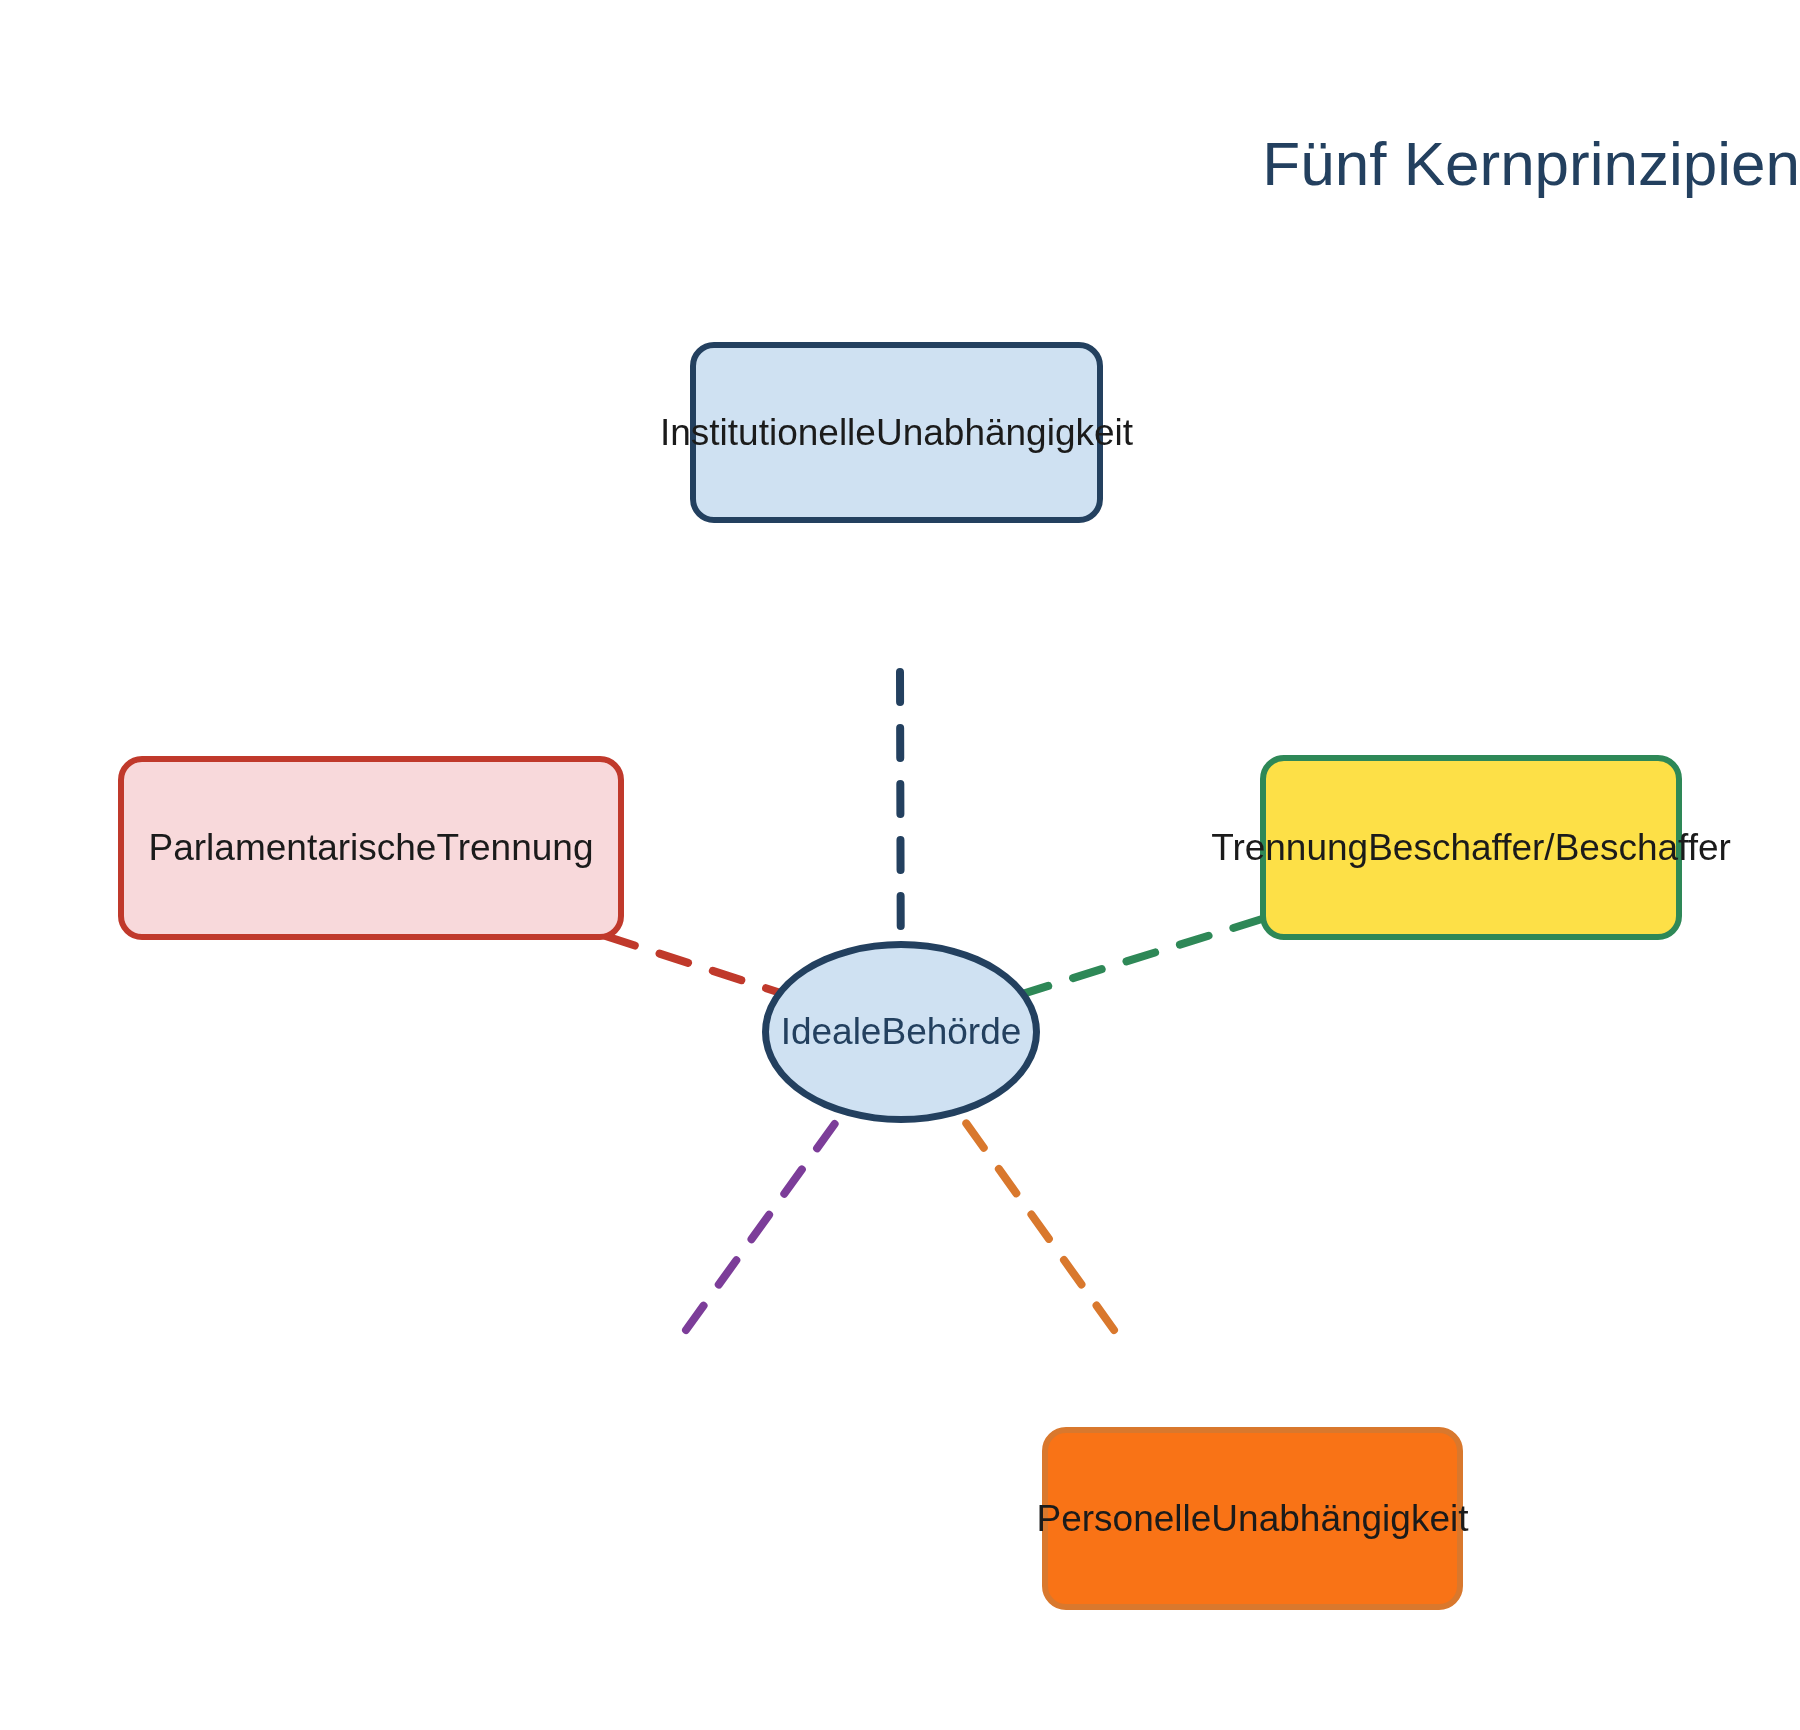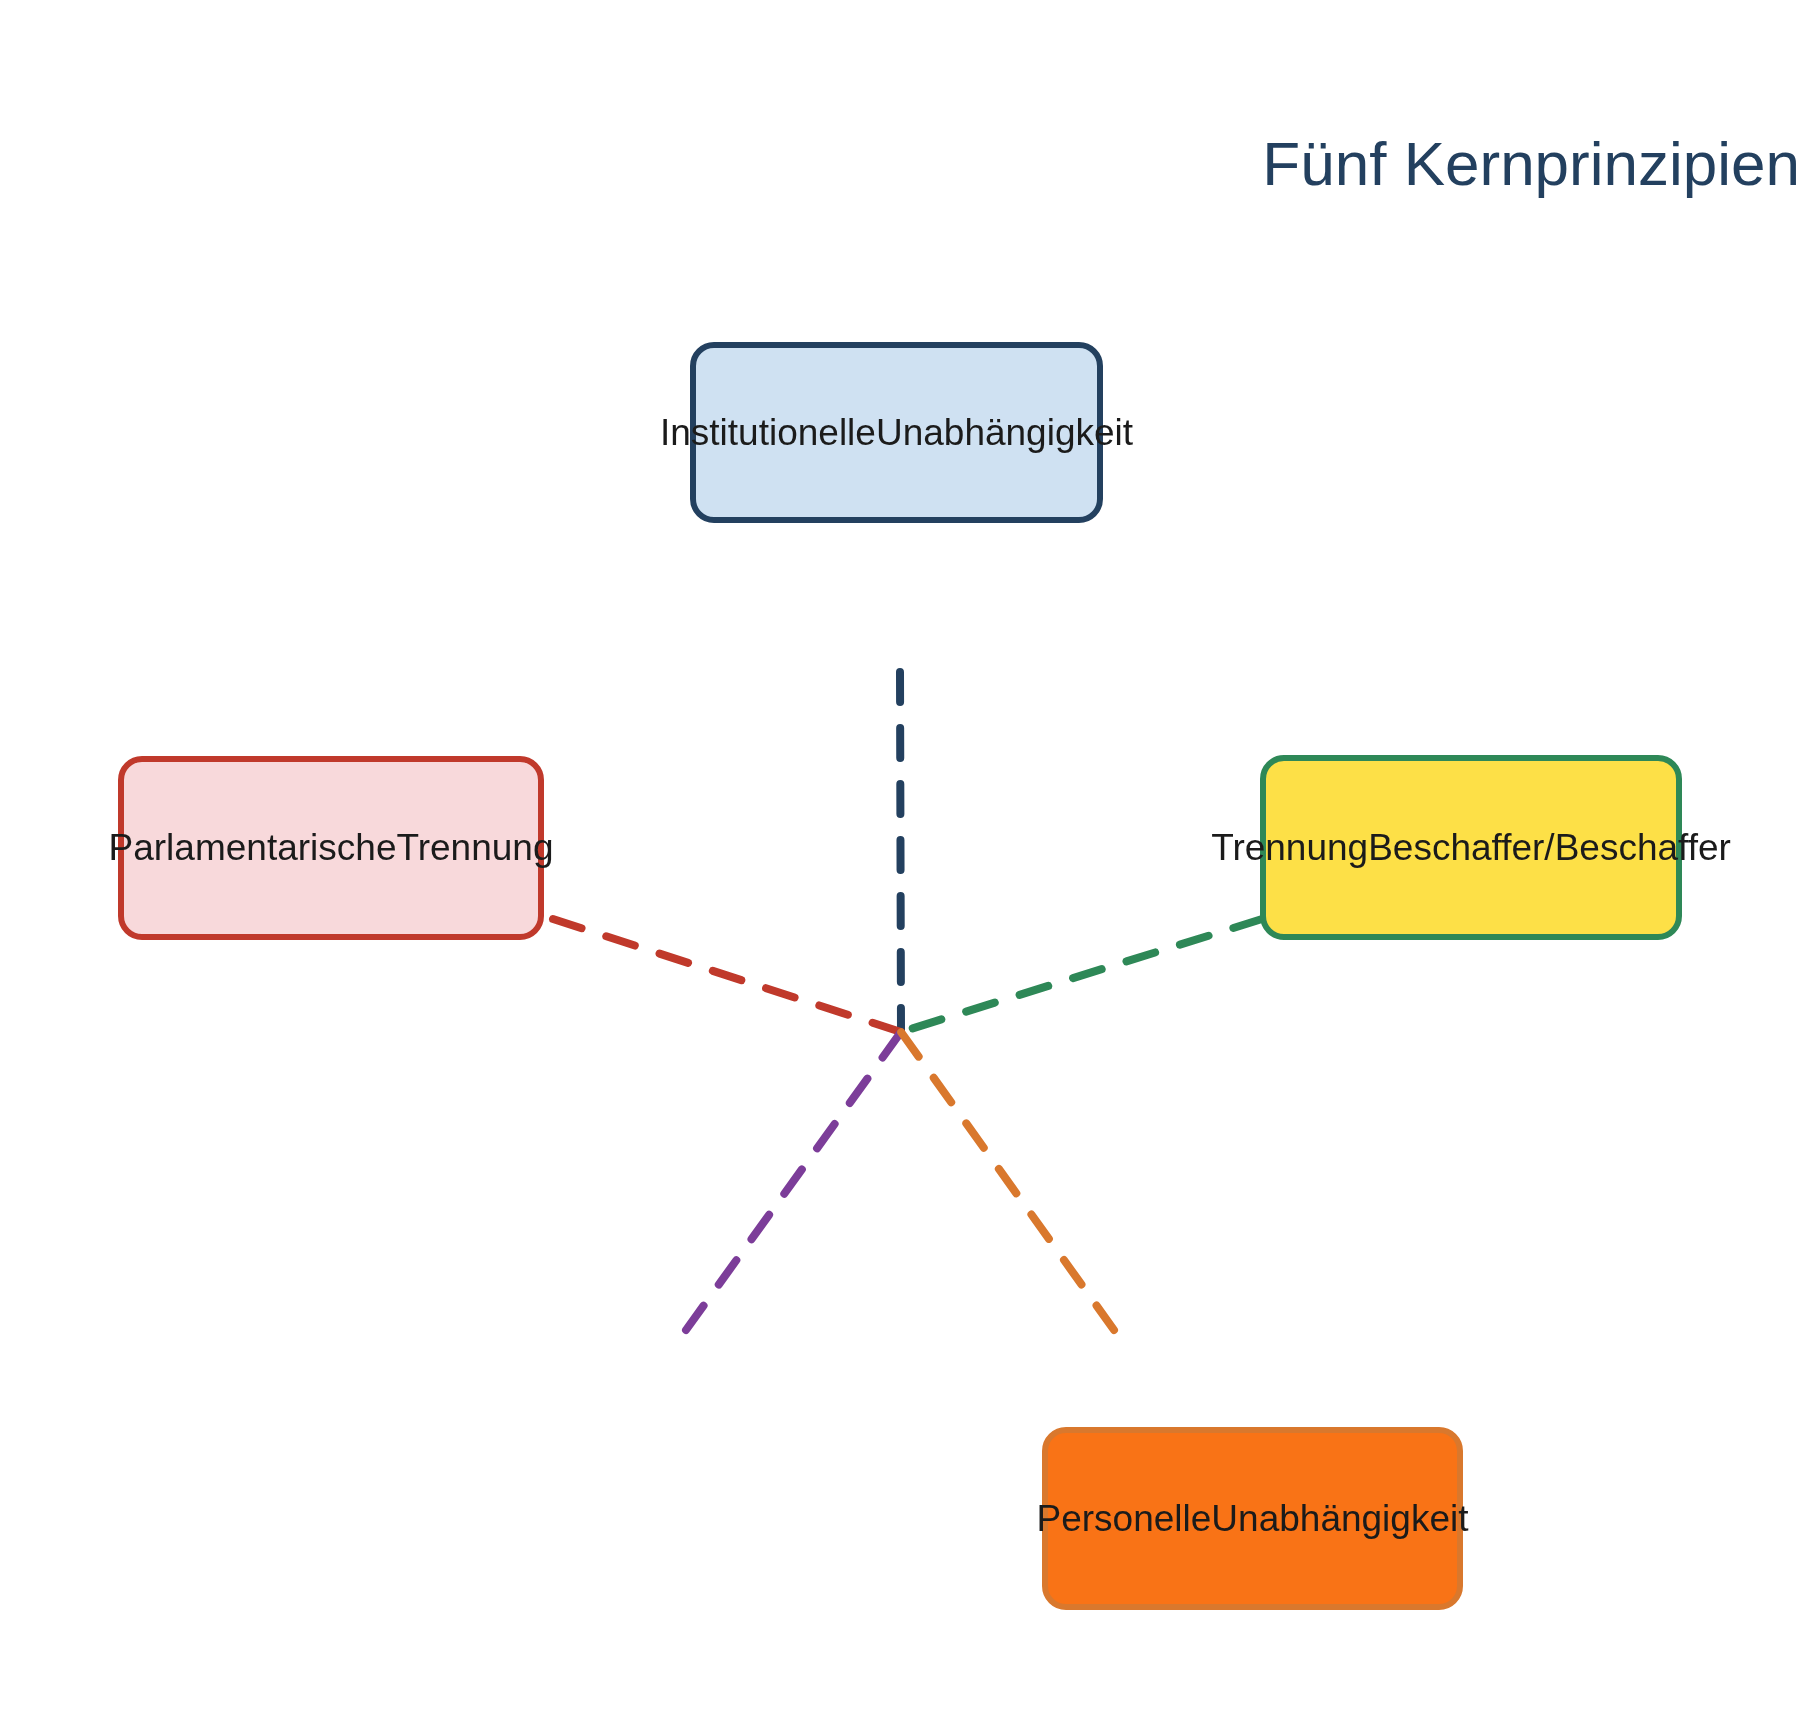--- a/index.html
+++ b/index.html
@@ -46,21 +46,21 @@
   }
   .box {
     border: 6px solid;
     border-radius: 24px;
   }
   .ellipse {
     border: 7px solid;
     border-radius: 50%;
   }
   .node-top          { left: 690px;  top: 342px;  width: 413px; height: 181px; }
-  .node-left         { left: 118px;  top: 756px;  width: 426px; height: 184px; }
+  .node-left         { left: 118px;  top: 756px;  width: 506px; height: 184px; }
   .node-right        { left: 1260px; top: 755px;  width: 422px; height: 185px; }
   .node-bottom-left  { left: 337px;  top: 1428px; width: 425px; height: 182px; }
   .node-bottom-right { left: 1042px; top: 1427px; width: 421px; height: 183px; }
   .node-center       { left: 762px;  top: 941px;  width: 278px; height: 182px; }
 </style>
 </head>
 <body>
 
 <div class="canvas">
 
@@ -88,14 +88,18 @@
     <span>Trennung</span>
     <span>Beschaffer/Beschaffer</span>
   </div>
 
 
   <div class="node box node-bottom-right" style="background-color: #f97316; border-color: rgb(217, 120, 45); color: rgb(27, 27, 27);">
     <span>Personelle</span>
     <span>Unabhängigkeit</span>
   </div>
 
+  <div class="node ellipse node-center" style="background-color: rgb(207, 225, 242); border-color: rgb(35, 64, 95); color: rgb(35, 64, 95);">
+    <span>Ideale</span>
+    <span>Behörde</span>
+  </div>
 
 </div>
 
 </body></html>

